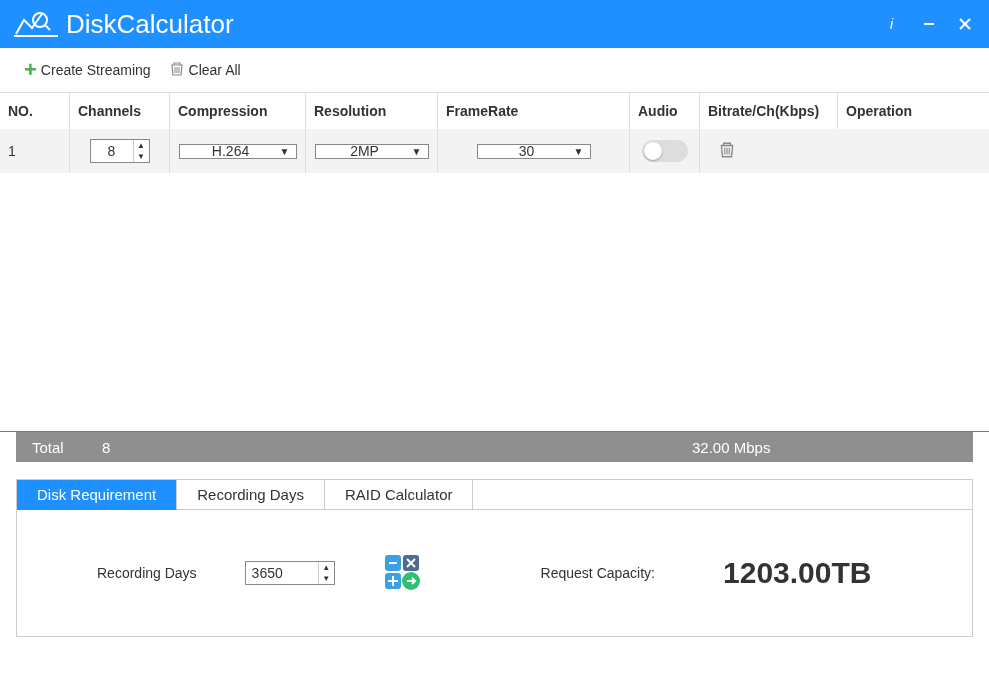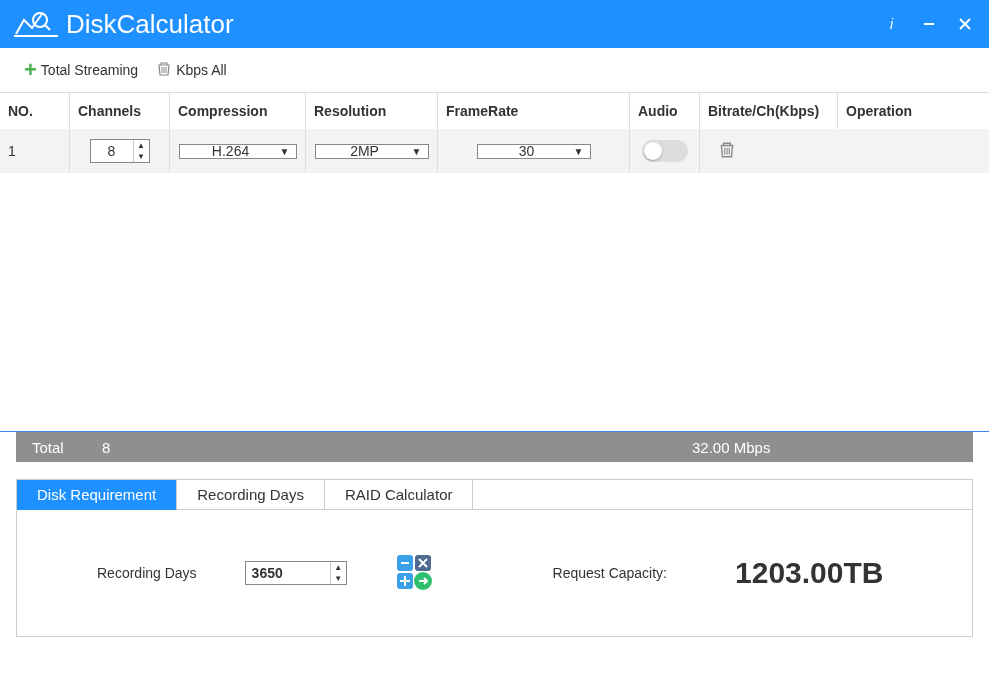--- a/index.html
+++ b/index.html
@@ -36,21 +36,21 @@
   .col-audio   { width: 70px; }
   .col-bitrate { width: 138px; position: relative; }
   .col-op      { flex: 1; }
   .highlight-box { position:absolute; border:4px solid #d40000; top:-34px; bottom:-4px; left:-4px; right:-4px; pointer-events:none; }
 
   
   .spinner { width: 60px; height: 24px; border: 1px solid #888; background: #fff; display: flex; align-items: center; }
   .spinner .val { flex:1; text-align:center; font-size:14px; }
   .spinner .arrows { width:16px; display:flex; flex-direction:column; border-left:1px solid #ccc; }
   .spinner .arrows div { height:11px; font-size:8px; display:flex; align-items:center; justify-content:center; cursor:pointer; color:#333; }
-  .spinner.wide { width: 102px; font-weight: bold; }
+  .spinner.wide { width: 90px; }
 
   .dropdown { height: 15px; border: 1px solid #888; background: #fff; display: flex; align-items: center; padding: 0 6px; cursor:pointer; }
   .dropdown .dval { flex:1; text-align:center; font-size:14px; }
   .dropdown .caret { font-size:10px; color:#333; margin-left:4px; }
   .dd-comp { width: 118px; }
   .dd-res  { width: 114px; }
   .dd-fr   { width: 114px; }
 
   .toggle { width: 46px; height: 22px; background:#ddd; border-radius:11px; position:relative; cursor:pointer; }
   .toggle .knob { width:18px; height:18px; background:#fff; border-radius:50%; position:absolute; top:2px; left:2px; box-shadow:0 1px 2px rgba(0,0,0,.3); }
@@ -108,32 +108,32 @@
     <svg width="12" height="12">
         <line x1="1" y1="1" x2="11" y2="11" stroke="#fff" stroke-width="2"></line>
         <line x1="11" y1="1" x2="1" y2="11" stroke="#fff" stroke-width="2"></line>
       </svg>
   </div>
 </div>
 
 <div class="toolbar">
   <div class="tool-item">
     <span class="plus-icon">+</span>
-    <span>Total Streaming</span>
+    <span>Create Streaming</span>
   </div>
   <div class="tool-item">
     <span class="trash-icon-sm">
       <svg width="16" height="16" viewBox="0 0 16 16">
           <path d="M3 4h10l-1 10H4L3 4zm2-2h6v2H5V2z" fill="none" stroke="#888" stroke-width="1.2"></path>
           <line x1="6" y1="6" x2="6" y2="12" stroke="#888"></line>
           <line x1="8" y1="6" x2="8" y2="12" stroke="#888"></line>
           <line x1="10" y1="6" x2="10" y2="12" stroke="#888"></line>
         </svg>
     </span>
-    <span>Kbps All</span>
+    <span>Clear All</span>
   </div>
 </div>
 
 <div class="table">
   <div class="th-row">
     <div class="th col-no left">NO.</div>
     <div class="th col-ch left">Channels</div>
     <div class="th col-comp left">Compression</div>
     <div class="th col-res left">Resolution</div>
     <div class="th col-fr left">FrameRate</div>

